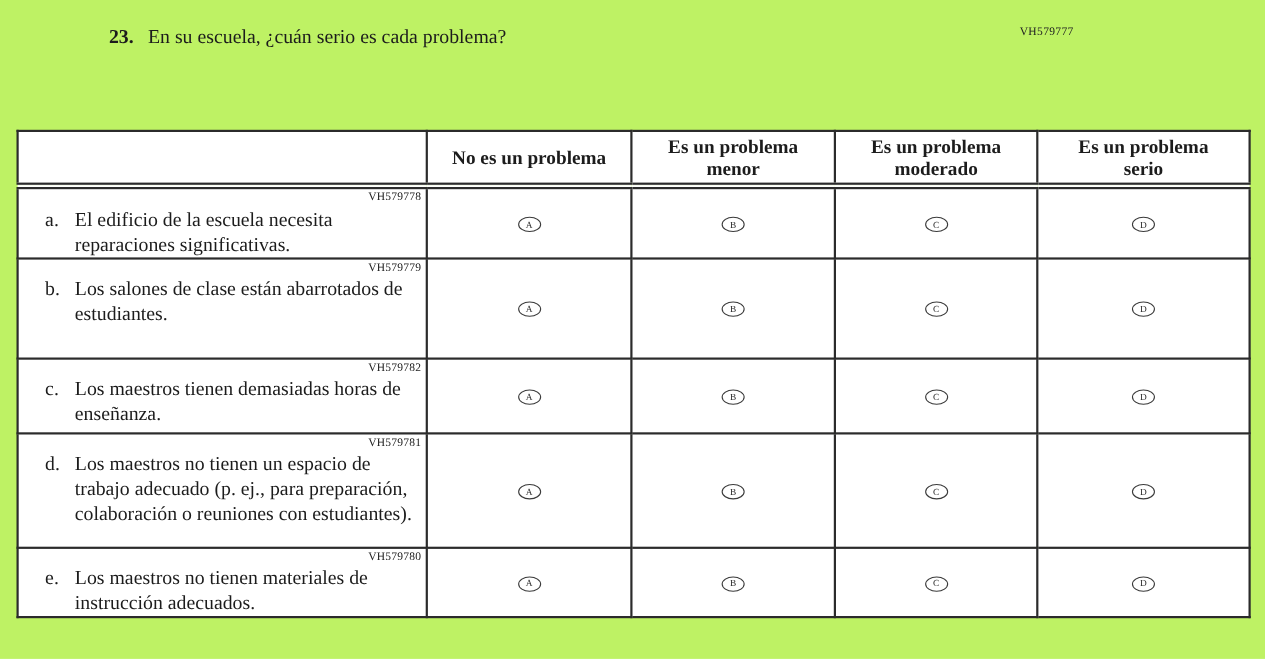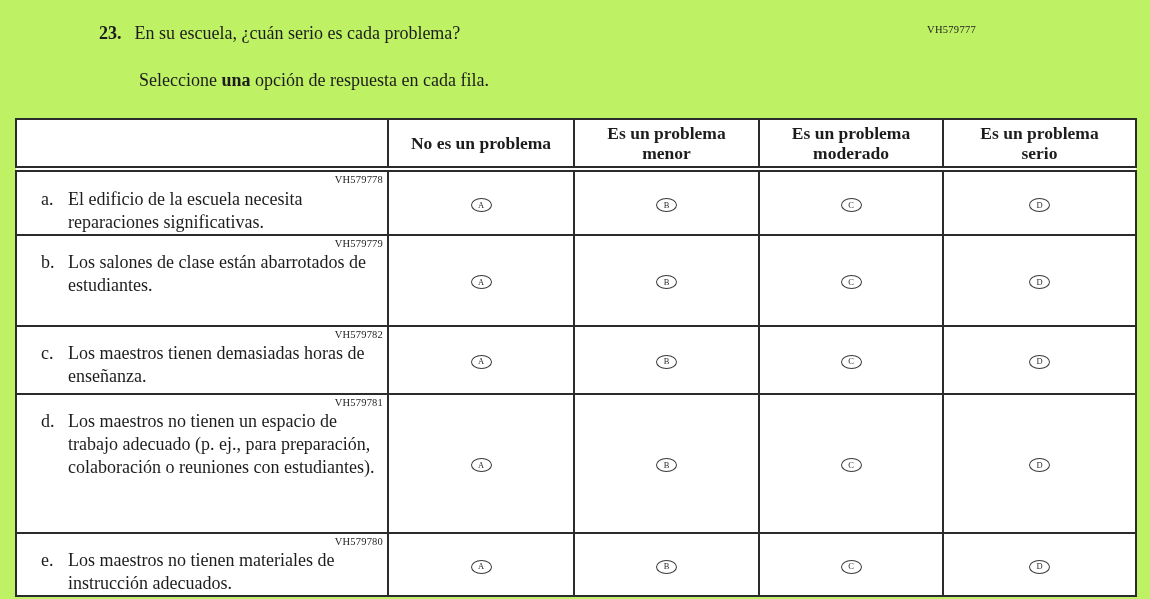--- a/index.html
+++ b/index.html
@@ -95,23 +95,20 @@
 <body>
 
 <div class="page">
 
   <div class="top-code">VH579777</div>
 
   <div class="question-line">
     <span class="qnum">23.</span><span>En su escuela, ¿cuán serio es cada problema?</span>
   </div>
 
-  <div class="instruction-line">
-    <span>Seleccione </span><b>una</b><span> opción de respuesta en cada fila.</span>
-  </div>
 
   <table class="matrix">
     <colgroup>
       <col style="width:372px">
         <col style="width:186px">
         <col style="width:185px">
         <col style="width:184px">
         <col style="width:193px">
     </colgroup>
     <thead>
@@ -187,21 +184,21 @@
               <span class="bubble-letter">B</span>
             </span></td>
         <td class="opt"><span class="bubble">
               <span class="bubble-letter">C</span>
             </span></td>
         <td class="opt"><span class="bubble">
               <span class="bubble-letter">D</span>
             </span></td>
       </tr>
 
-      <tr style="height:139px">
+      <tr style="height:104px">
         <td class="stem">
           <div class="code">VH579781</div>
           <div class="stem-line">
             <span class="row-letter">d.</span>
             <div class="row-text">Los maestros no tienen un espacio de trabajo adecuado (p. ej., para preparación, colaboración o reuniones con estudiantes).</div>
           </div>
         </td>
         <td class="opt"><span class="bubble">
               <span class="bubble-letter">A</span>
             </span></td>

